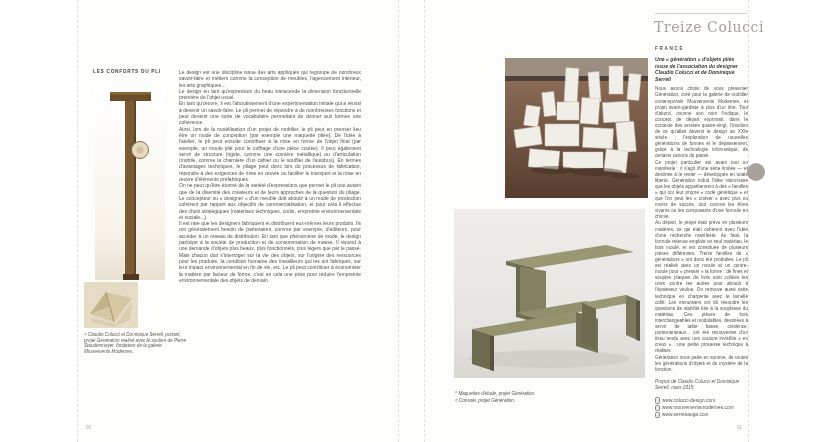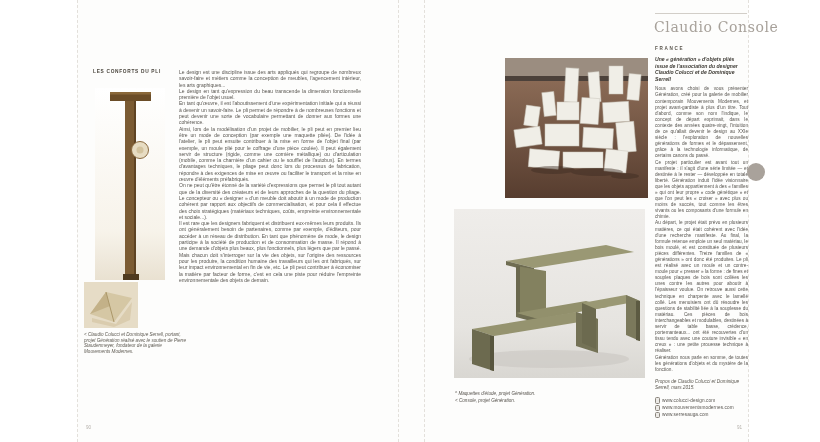--- a/index.html
+++ b/index.html
@@ -198,21 +198,21 @@
       <polygon points="182,92 186,92 186,132 182,131" fill="#5c5a42"></polygon>
     </svg>
   </figure>
 
   <div class="captions-center">
     <div>^ Maquettes d'étude, projet Génération.</div>
     <div>&lt; Console, projet Génération.</div>
   </div>
 
   <div class="rule-top"></div>
-  <div class="title">Claudio Console</div>
+  <div class="title">Treize Colucci</div>
   <div class="country">FRANCE</div>
 
   <div class="rightcol">
     <p class="intro">Une « génération » d'objets pliés issue de l'association du designer Claudio Colucci et de Dominique Serrell</p>
     <p>Nous avons choisi de vous présenter Génération, créé pour la galerie de mobilier contemporain Mouvements Modernes, et projet avant-gardiste à plus d'un titre. Tout d'abord, comme son nom l'indique, le concept de départ exprimait, dans le contexte des années quatre-vingt, l'intuition de ce qu'allait devenir le design au XXIe siècle : l'exploration de nouvelles générations de formes et le dépassement, grâce à la technologie informatique, de certains canons du passé.</p>
     <p>Ce projet particulier est avant tout un manifeste : il s'agit d'une série limitée — et destinée à le rester — développée en totale liberté. Génération induit l'idée visionnaire que les objets appartiennent à des « familles » qui ont leur propre « code génétique » et que l'on peut les « croiser » avec plus ou moins de succès, tout comme les êtres vivants ou les composants d'une formule en chimie.</p>
     <p>Au départ, le projet était prévu en plusieurs matières, ce qui était cohérent avec l'idée d'une recherche manifeste. Au final, la formule retenue emploie un seul matériau, le bois moulé, et est constituée de plusieurs pièces différentes. Treize familles de « générations » ont donc été produites. Le pli est réalisé avec un moule et un contre-moule pour « presser » la forme : de fines et souples plaques de bois sont collées les unes contre les autres pour aboutir à l'épaisseur voulue. On retrouve aussi cette technique en charpente avec le lamellé collé. Les menuisiers ont dû résoudre les questions de stabilité liée à la souplesse du matériau. Ces pièces de bois interchangeables et modulables, destinées à servir de table basse, crédence, portemanteaux... ont été recouvertes d'un tissu tendu avec une couture invisible « en creux » : une petite prouesse technique à réaliser.</p>
     <p>Génération nous parle en somme, de toutes les générations d'objets et du mystère de la fonction.</p>
     <p class="credit">Propos de Claudio Colucci et Dominique Serrell, mars 2015.</p>
     <div class="links">

